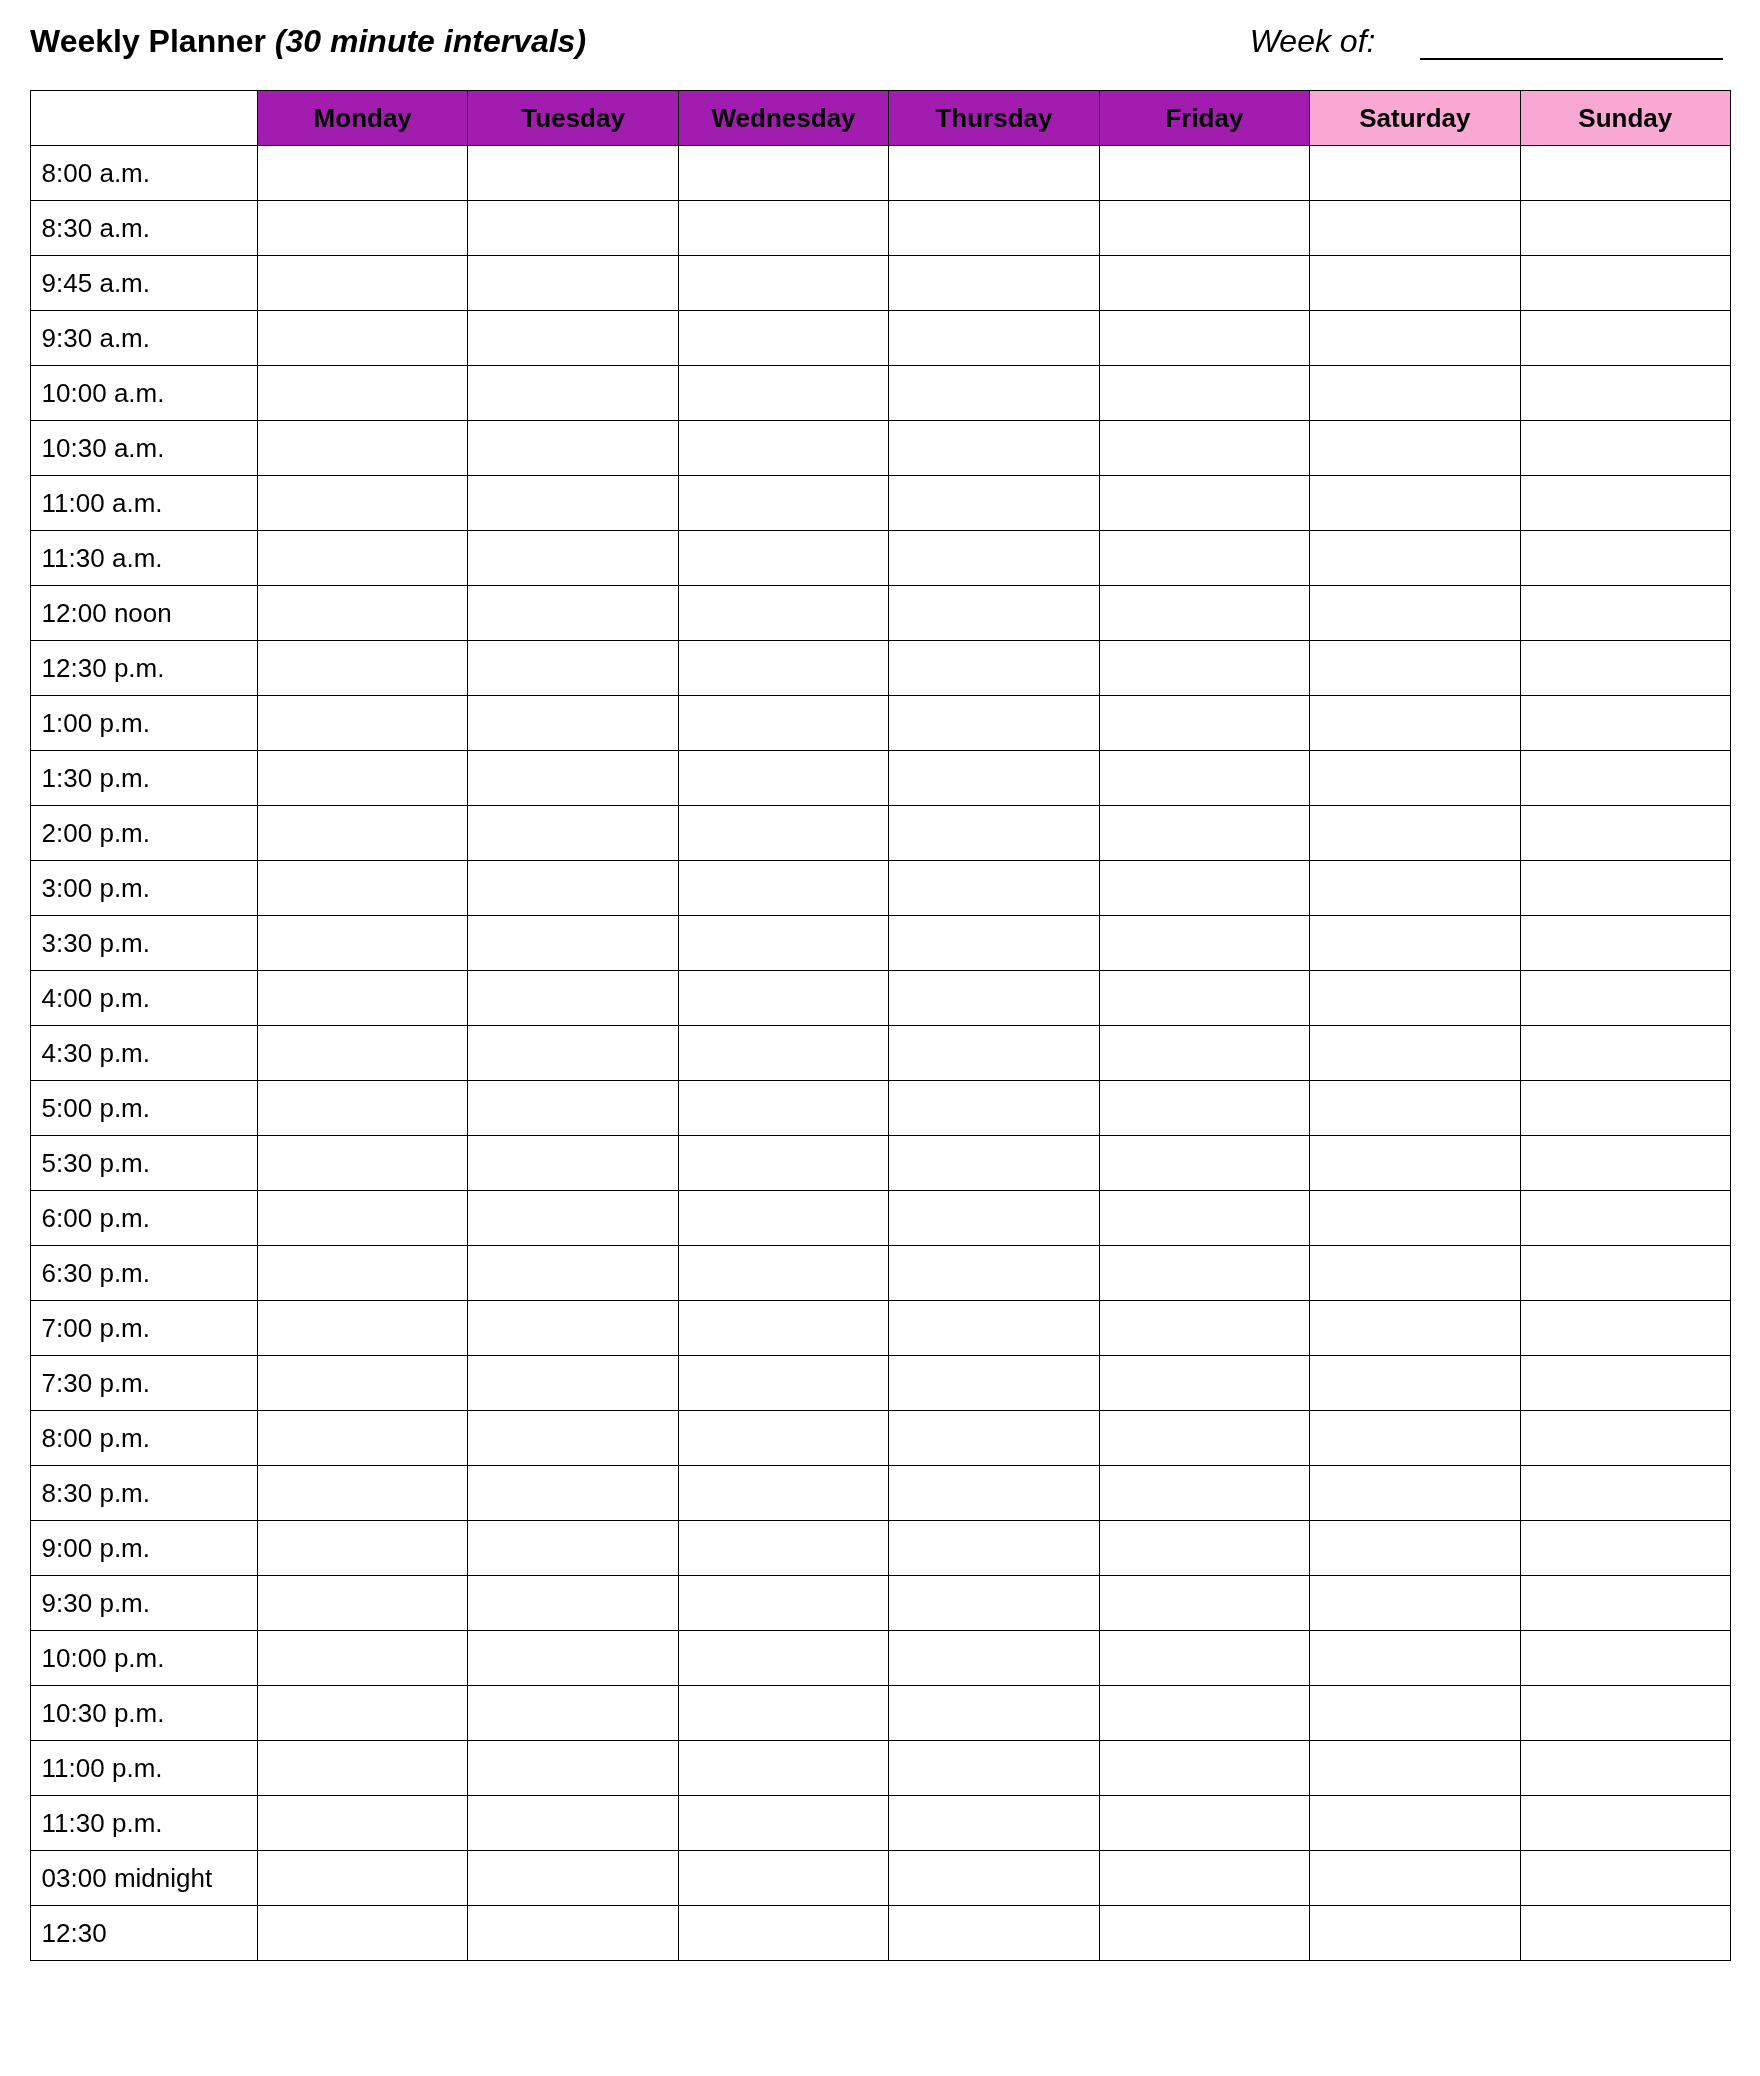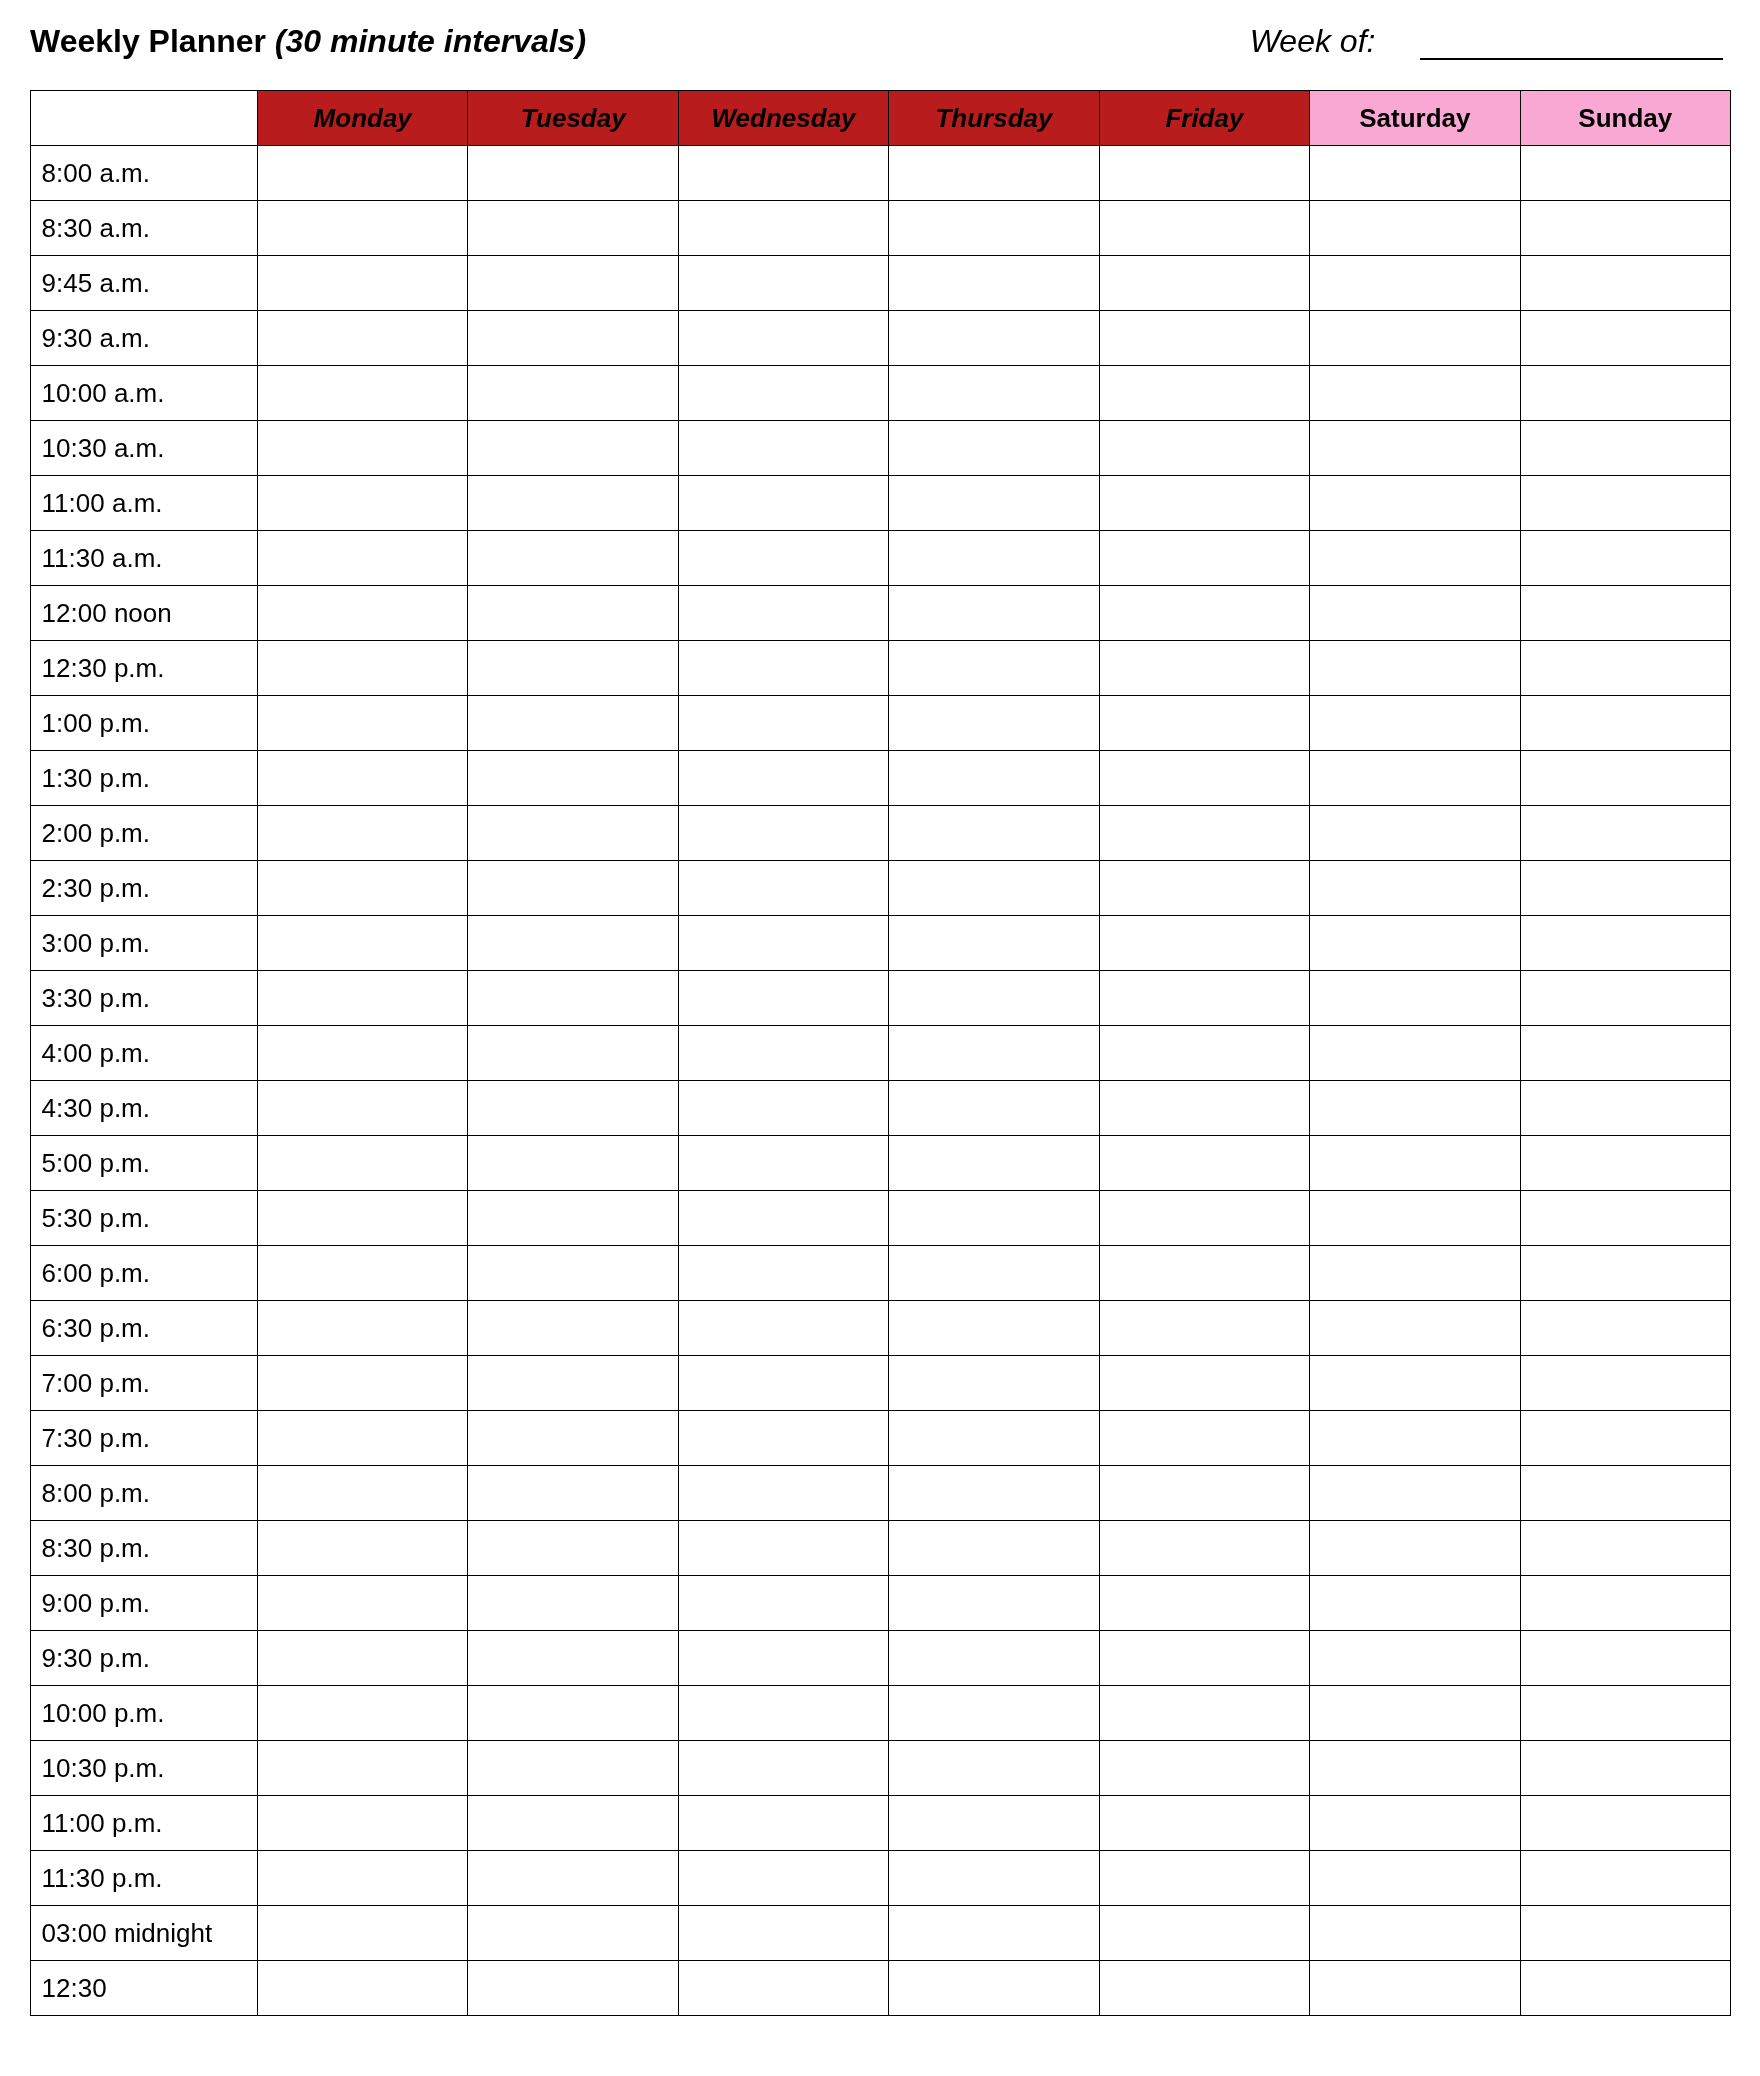--- a/index.html
+++ b/index.html
@@ -57,22 +57,21 @@
     padding: 0 10.6px;
     text-align: left;
     vertical-align: middle;
   }
   table.planner th {
     font-weight: bold;
     background: #f9a8d4;
     text-align: center;
   }
   table.planner th.shaded {
-    background: #b91c1c;
-    font-style: italic;
+    background: #a21caf;
   }
   table.planner th.corner {
     background: #ffffff;
   }
   col.timecol { width: 227px; }
   col.daycol  { width: auto; }
 </style>
 </head>
 <body>
 
@@ -237,30 +236,20 @@
         <td>2:00 p.m.</td>
         <td></td>
         <td></td>
         <td></td>
         <td></td>
         <td></td>
         <td></td>
         <td></td>
       </tr>
       <tr>
-        <td>2:30 p.m.</td>
-        <td></td>
-        <td></td>
-        <td></td>
-        <td></td>
-        <td></td>
-        <td></td>
-        <td></td>
-      </tr>
-      <tr>
         <td>3:00 p.m.</td>
         <td></td>
         <td></td>
         <td></td>
         <td></td>
         <td></td>
         <td></td>
         <td></td>
       </tr>
       <tr>

